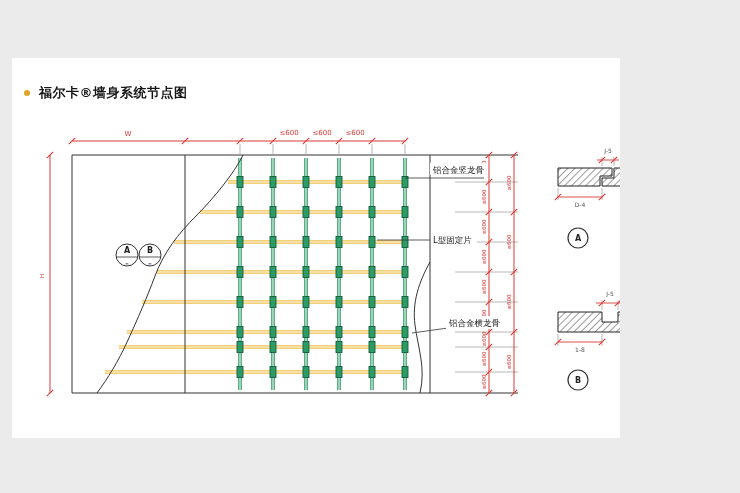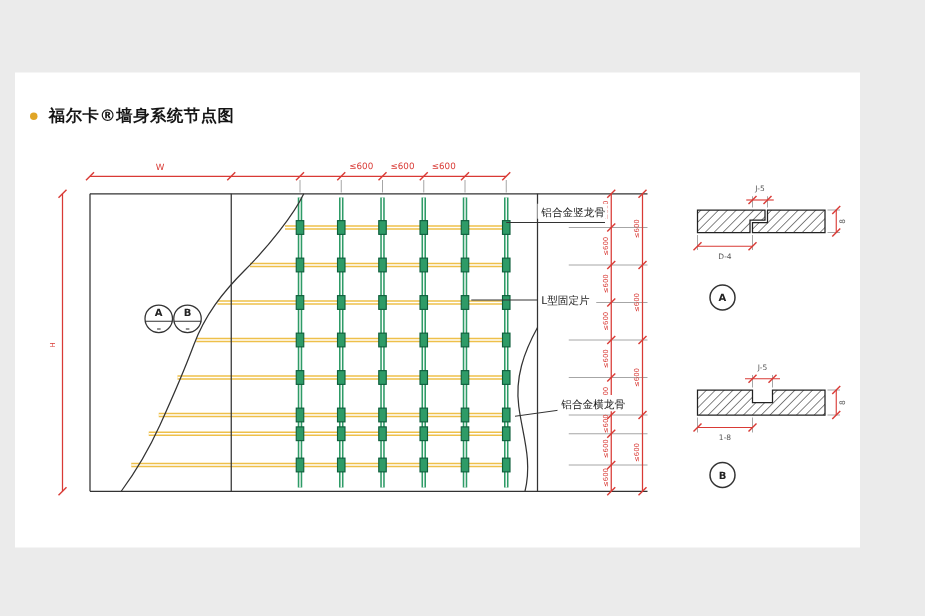--- a/index.html
+++ b/index.html
@@ -1,16 +1,16 @@
 <!DOCTYPE html>
 <html><head>
 <meta charset="utf-8">
 <style>
   html,body{margin:0;padding:0;background:#ebebeb;}
-  .stage{position:relative;width:688px;height:493px;background:#ebebeb;overflow:hidden;
+  .stage{position:relative;width:620px;height:493px;background:#ebebeb;overflow:hidden;
          font-family:"DejaVu Sans",sans-serif;}
   .panel{position:absolute;left:12px;top:58px;width:716px;height:380px;background:#ffffff;}
   .title-row{position:absolute;left:24px;top:84px;display:flex;align-items:center;gap:9px;z-index:3;}
   .bullet{width:6px;height:6px;border-radius:50%;background:#e0a526;display:inline-block;}
   .title-text{font-size:13px;font-weight:bold;color:#151515;letter-spacing:.5px;
               font-family:"DejaVu Sans",sans-serif;}
   svg{position:absolute;left:0;top:0;z-index:2;}
   svg text{font-family:"DejaVu Sans",sans-serif;}
   .dim{font-size:7px;fill:#d93a35;text-anchor:middle;}
   .dims{font-size:5.5px;fill:#d93a35;text-anchor:middle;}

